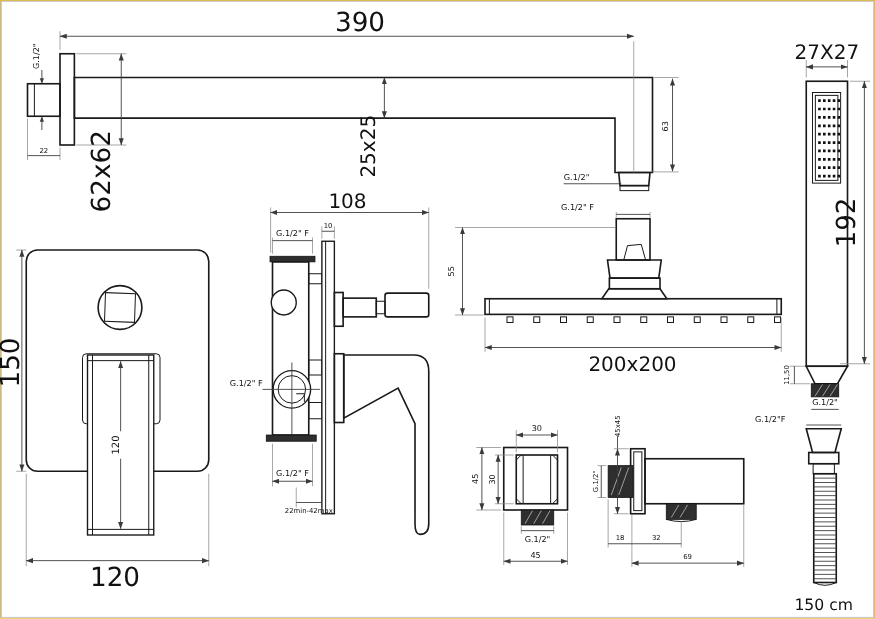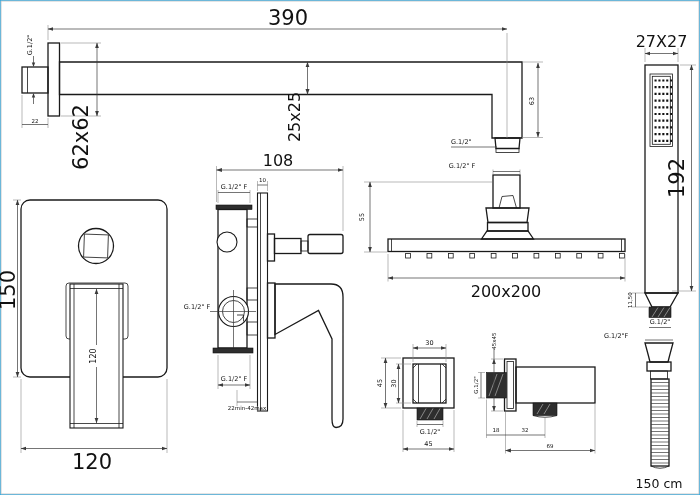--- a/index.html
+++ b/index.html
@@ -1,16 +1,16 @@
 <!DOCTYPE html>
 <html><head>
 <meta charset="utf-8">
 <style>
   html,body{margin:0;padding:0;background:#fff;}
-  .page{width:700px;height:495px;background:#0ea5e9;position:relative;font-family:"DejaVu Sans",sans-serif;}
+  .page{width:700px;height:495px;background:#eab308;position:relative;font-family:"DejaVu Sans",sans-serif;}
   svg{display:block;}
   .o{stroke:#1a1a1a;stroke-width:1.3;fill:none;stroke-linejoin:miter;stroke-linecap:square;}
   .o2{stroke:#1a1a1a;stroke-width:.8;fill:none;}
   .ow{stroke:#1a1a1a;stroke-width:1.1;fill:#fff;}
   .f{fill:#2e2e2e;stroke:#111;stroke-width:.6;}
   .h{stroke:#cfcfcf;stroke-width:.7;fill:none;opacity:.8;}
   .d{stroke:#3a3a3a;stroke-width:.7;fill:none;}
   .e{stroke:#8a8a8a;stroke-width:.6;fill:none;}
   .dot{stroke:#111;stroke-width:2.2;fill:none;}
   text{fill:#111;font-family:"DejaVu Sans",sans-serif;}

